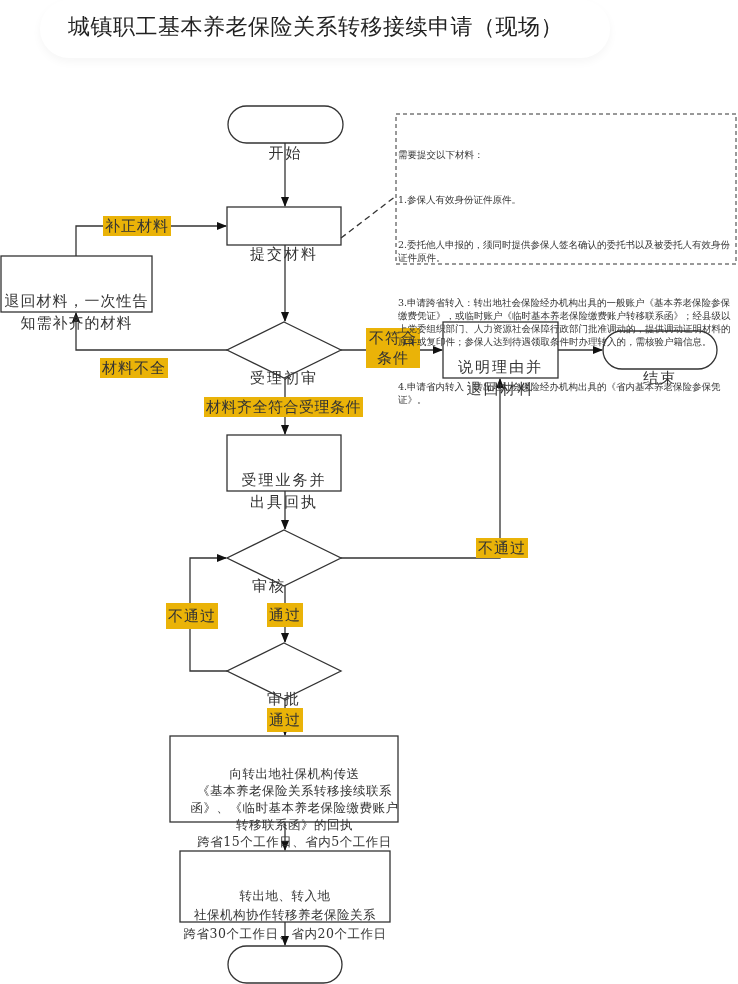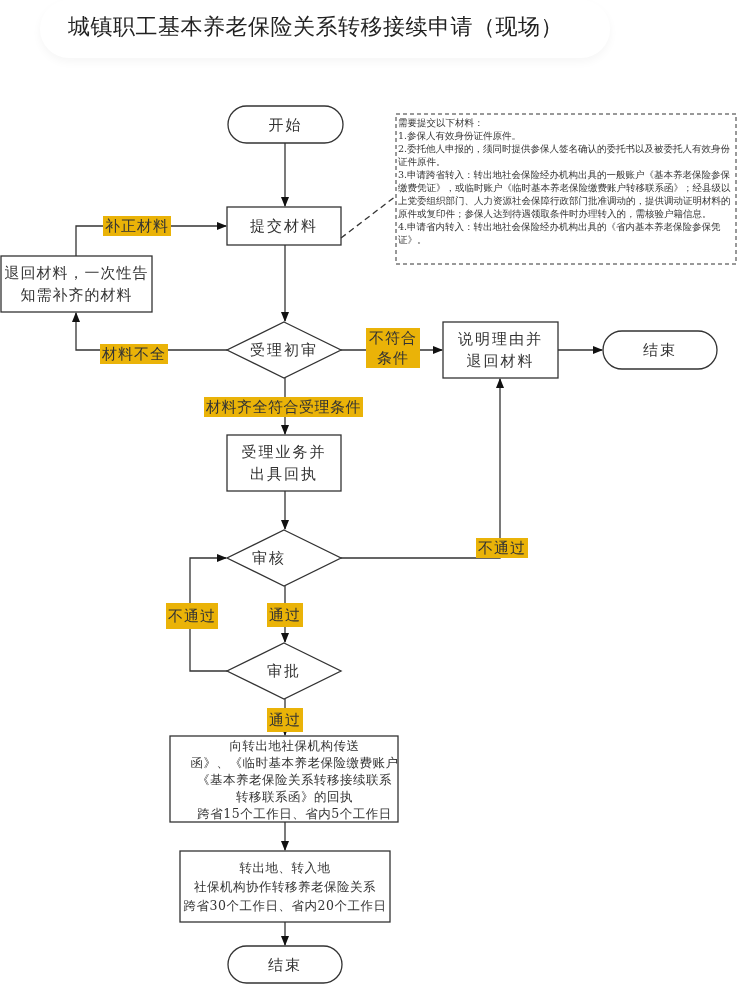--- a/index.html
+++ b/index.html
@@ -5,26 +5,26 @@
     html, body { margin: 0; padding: 0; background: #ffffff; }
     body { width: 738px; height: 984px; position: relative; overflow: hidden;
            font-family: "DejaVu Serif", "Liberation Serif", serif; color: #222; }
     #canvas { position: absolute; left: 0; top: 0; }
     .title-wrap { position: absolute; left: 40px; top: 0px; width: 570px; height: 58px;
                   border-radius: 30px; box-shadow: 0 4px 10px rgba(0,0,0,0.04); }
     .title { position: absolute; left: 68px; top: 12px; font-size: 22px; color: #222;
              letter-spacing: 0.5px; white-space: nowrap; }
     .node-text { position: absolute; text-align: center; font-size: 15px; line-height: 22px;
                  display: flex; align-items: center; justify-content: center; color: #333;
-                 letter-spacing: 2px; }
+                 letter-spacing: 2px; margin-top: 28px; }
     .lbl { position: absolute; font-size: 15px; line-height: 20px; color: #333;
            background: #eab308; white-space: nowrap; letter-spacing: 1px; }
     .note { position: absolute; left: 398px; top: 116px; width: 336px; font-size: 9.5px;
             line-height: 13px; color: #333; }
-    .note div { white-space: normal; }
+    .note div { white-space: normal; margin-top: 32px; }
     .small-text { font-size: 12.5px; line-height: 17px; letter-spacing: 0.5px; }
   </style>
 </head>
 <body>
 
 <div class="title-wrap"></div>
 <div class="title">城镇职工基本养老保险关系转移接续申请（现场）</div>
 
 <svg id="canvas" width="738" height="984">
   <defs>
@@ -82,34 +82,34 @@
 </div>
 <div class="node-text" style="left:603px;top:331px;width:114px;height:38px;">结束</div>
 <div class="node-text" style="left:227px;top:435px;width:114px;height:56px;flex-direction:column;align-items:center;">
   <div>受理业务并</div>
   <div>出具回执</div>
 </div>
 <div class="node-text" style="left:212px;top:530px;width:114px;height:56px;">审核</div>
 <div class="node-text" style="left:227px;top:643px;width:114px;height:56px;">审批</div>
 <div class="node-text small-text" style="left:170px;top:736px;width:249px;height:86px;flex-direction:column;">
   <div>向转出地社保机构传送</div>
+  <div>《基本养老保险关系转移接续联系</div>
   <div>函》、《临时基本养老保险缴费账户</div>
-  <div>《基本养老保险关系转移接续联系</div>
   <div>转移联系函》的回执</div>
   <div>跨省15个工作日、省内5个工作日</div>
 </div>
 <div class="node-text small-text" style="left:180px;top:851px;width:210px;height:71px;flex-direction:column;line-height:19px;">
   <div>转出地、转入地</div>
   <div>社保机构协作转移养老保险关系</div>
   <div>跨省30个工作日、省内20个工作日</div>
 </div>
 <div class="node-text" style="left:228px;top:946px;width:114px;height:37px;">结束</div>
 
 <div class="lbl" style="left:103px;top:216px;padding:0 2px;">补正材料</div>
-<div class="lbl" style="left:100px;top:344px;padding:0 2px;">材料不全</div>
+<div class="lbl" style="left:100px;top:358px;padding:0 2px;">材料不全</div>
 <div class="lbl" style="left:366px;top:328px;text-align:center;line-height:20px;padding:0 3px;">
   <div>不符合</div>
   <div>条件</div>
 </div>
 <div class="lbl" style="left:204px;top:397px;padding:0 2px;letter-spacing:0.5px;">材料齐全符合受理条件</div>
 <div class="lbl" style="left:476px;top:538px;padding:0 2px;">不通过</div>
 <div class="lbl" style="left:166px;top:603px;padding:3px 2px;">不通过</div>
 <div class="lbl" style="left:267px;top:603px;padding:2px 2px;">通过</div>
 <div class="lbl" style="left:267px;top:708px;padding:2px 2px;">通过</div>
 

